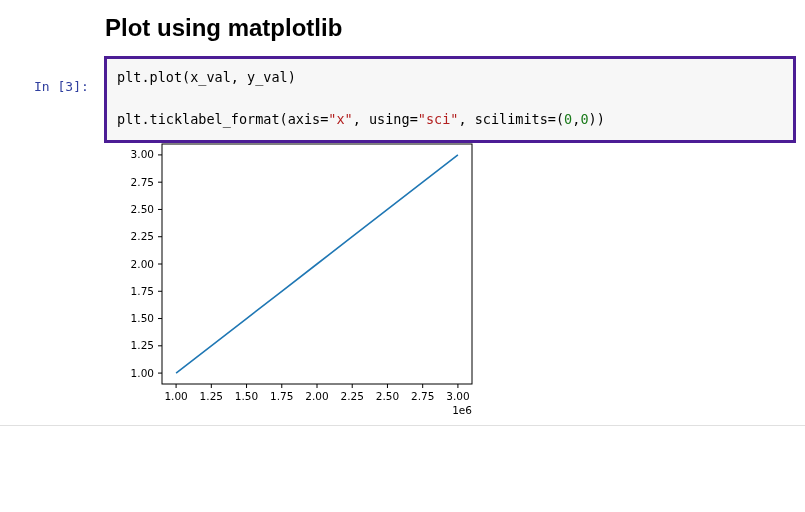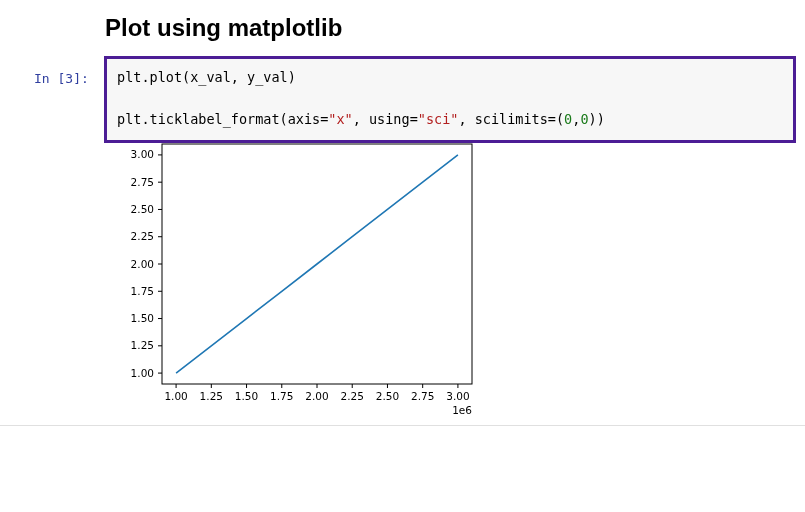--- a/index.html
+++ b/index.html
@@ -22,21 +22,21 @@
     font-weight: 700;
     font-size: 24px;
   }
   .cell {
     position: absolute;
     left: 0; top: 56px;
     width: 805px;
   }
   .prompt {
     position: absolute;
-    left: 34px; top: 15px;
+    left: 34px; top: 23px;
     font-family: Menlo, Consolas, "DejaVu Sans Mono", monospace;
     font-size: 13px;
     color: #303f9f;
   }
   .code {
     position: absolute;
     left: 104px; top: 0;
     width: 692px;
     padding: 8px 10px 10px 10px;
     background: #f7f7f7;

